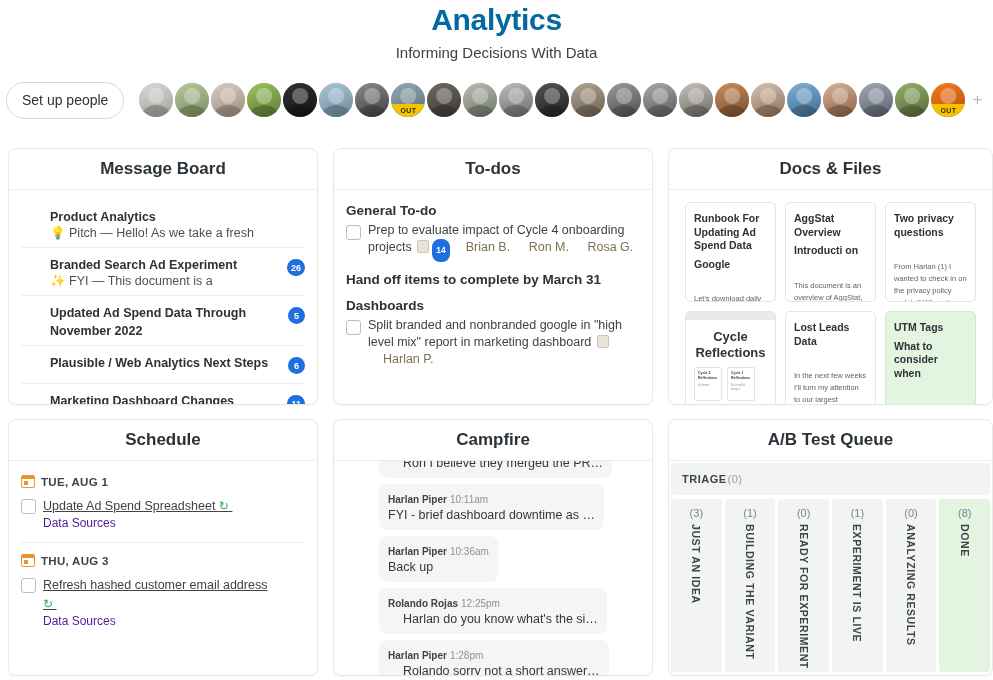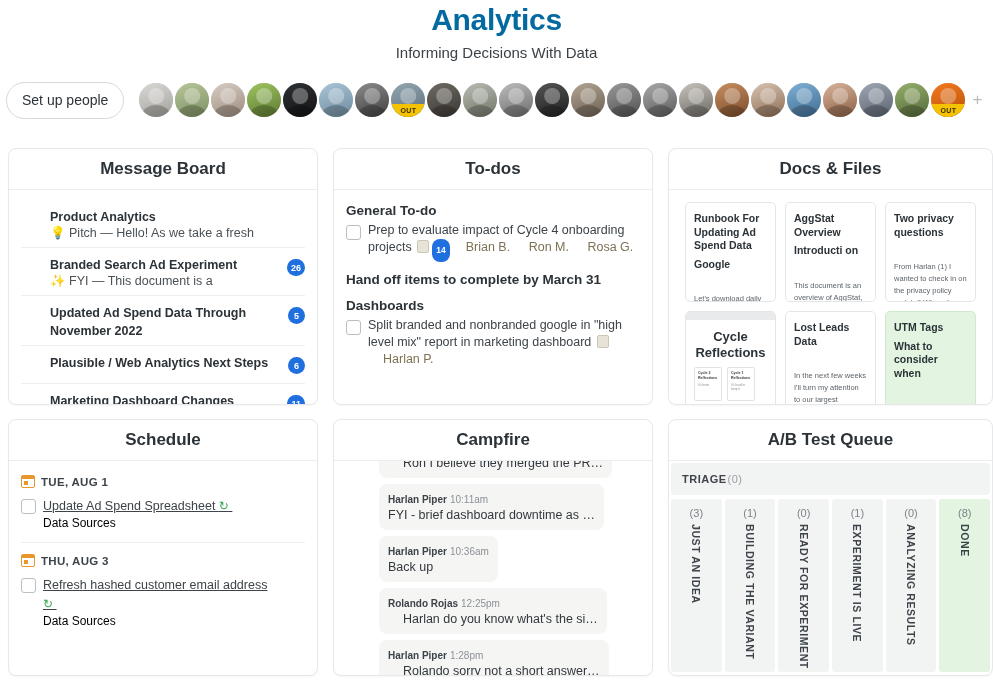--- a/index.html
+++ b/index.html
@@ -138,21 +138,21 @@
 
   
   .sch-block { padding: 4px 0 6px; }
   .sch-block + .sch-block { border-top: 1px solid #eceef0; padding-top: 11px; margin-top: 5px; }
   .sch-date { display: flex; align-items: center; gap: 6px; font-size: 11.5px; font-weight: bold; color: #3d4449; letter-spacing: .3px; }
   .cal-ic { width: 14px; height: 13px; border: 1.6px solid #e8962e; border-radius: 2px; flex: none; position: relative; background:#fff; }
   .cal-ic::before { content:""; position:absolute; left:0; right:0; top:0; height: 3px; background:#e8962e; }
   .cal-ic::after { content:""; position:absolute; left:1.5px; top:5px; width:4px; height:4px; background:#e8962e; }
   .sch-item { display: flex; gap: 7px; margin-top: 8px; }
   .sch-text { font-size: 12.5px; color: #3d4449; line-height: 17px; text-decoration: underline; }
-  .sch-sub { font-size: 12px; color: #000000; line-height: 16px; }
+  .sch-sub { font-size: 12px; color: #4c1d95; line-height: 16px; }
   .recur { color: #32a852; font-size: 12px; }
 
   
   .cf-row { display: flex; gap: 8px; margin-bottom: 6px; align-items: flex-start; }
   .cf-av { width: 25px; height: 25px; border-radius: 50%; flex: none; position: relative; overflow: hidden; }
   .cf-bub { background: #f5f5f4; border-radius: 8px; padding: 5px 9px 6px; max-width: 253px; }
   .cf-meta { font-size: 10px; line-height: 13px; }
   .cf-name { font-weight: bold; color: #3d4449; }
   .cf-time { color: #8b9197; margin-left: 3px; }
   .cf-body { font-size: 12.5px; color: #32383d; line-height: 17px; white-space: nowrap; overflow: hidden; }

